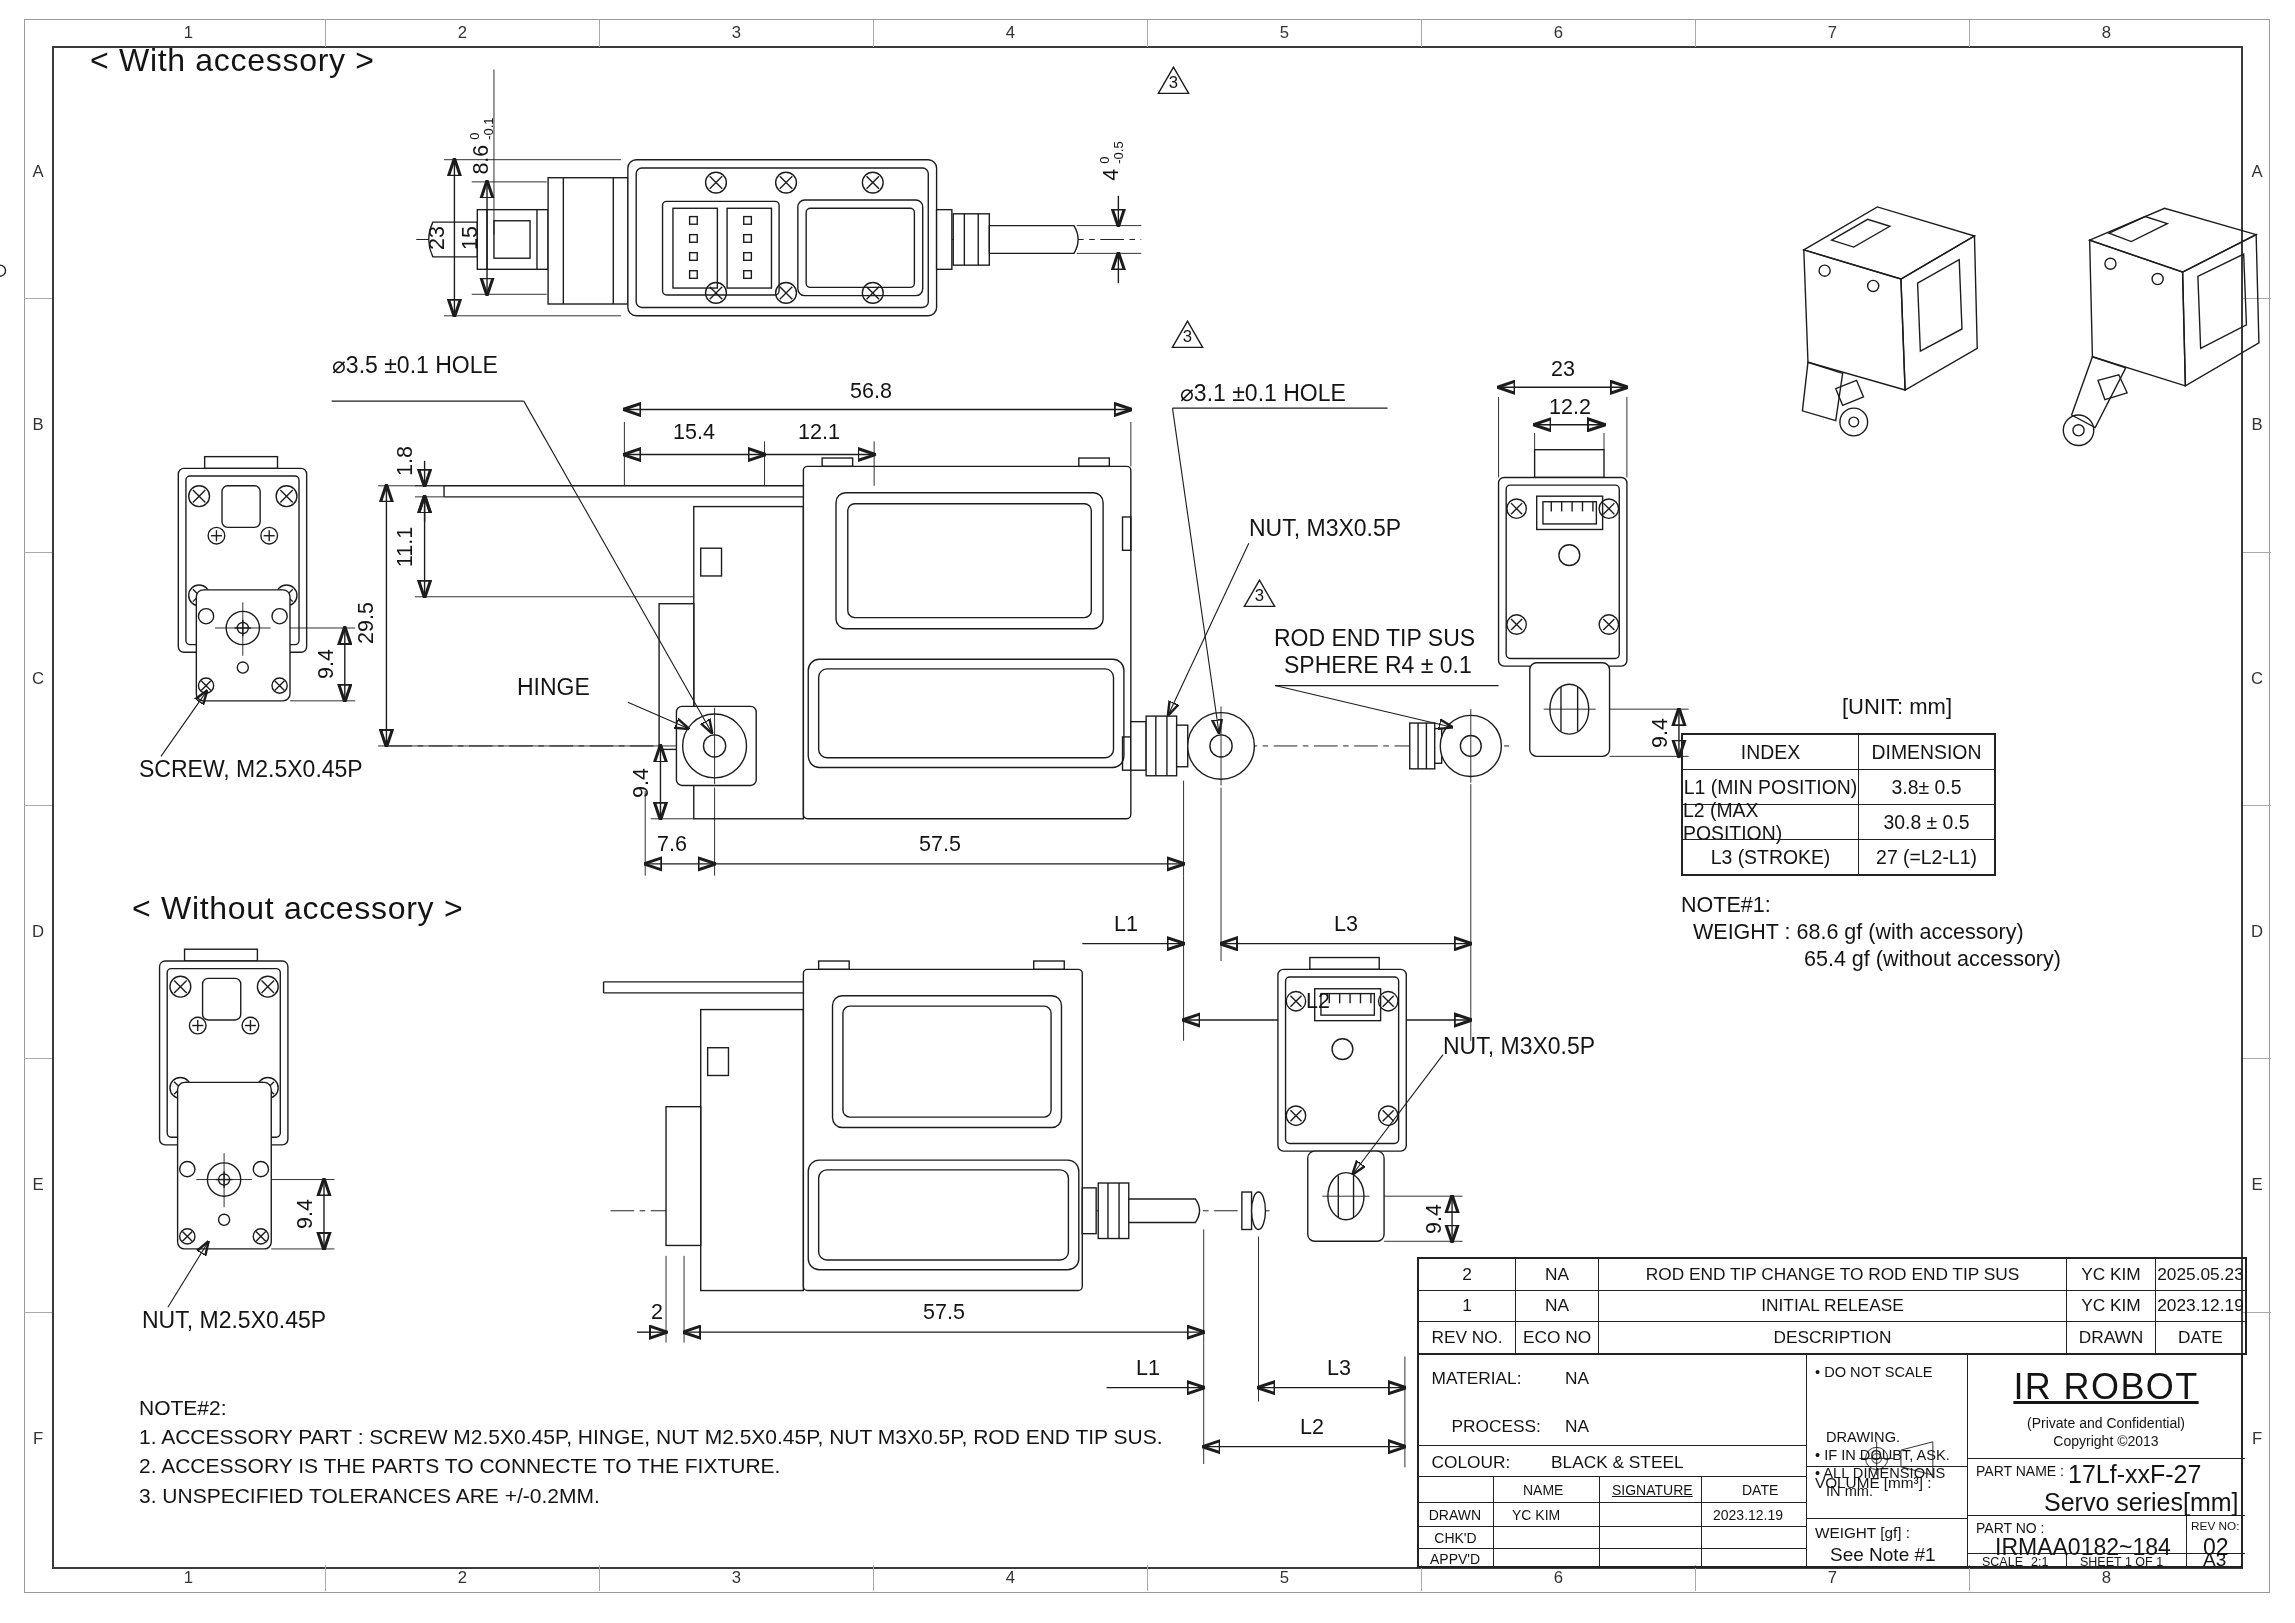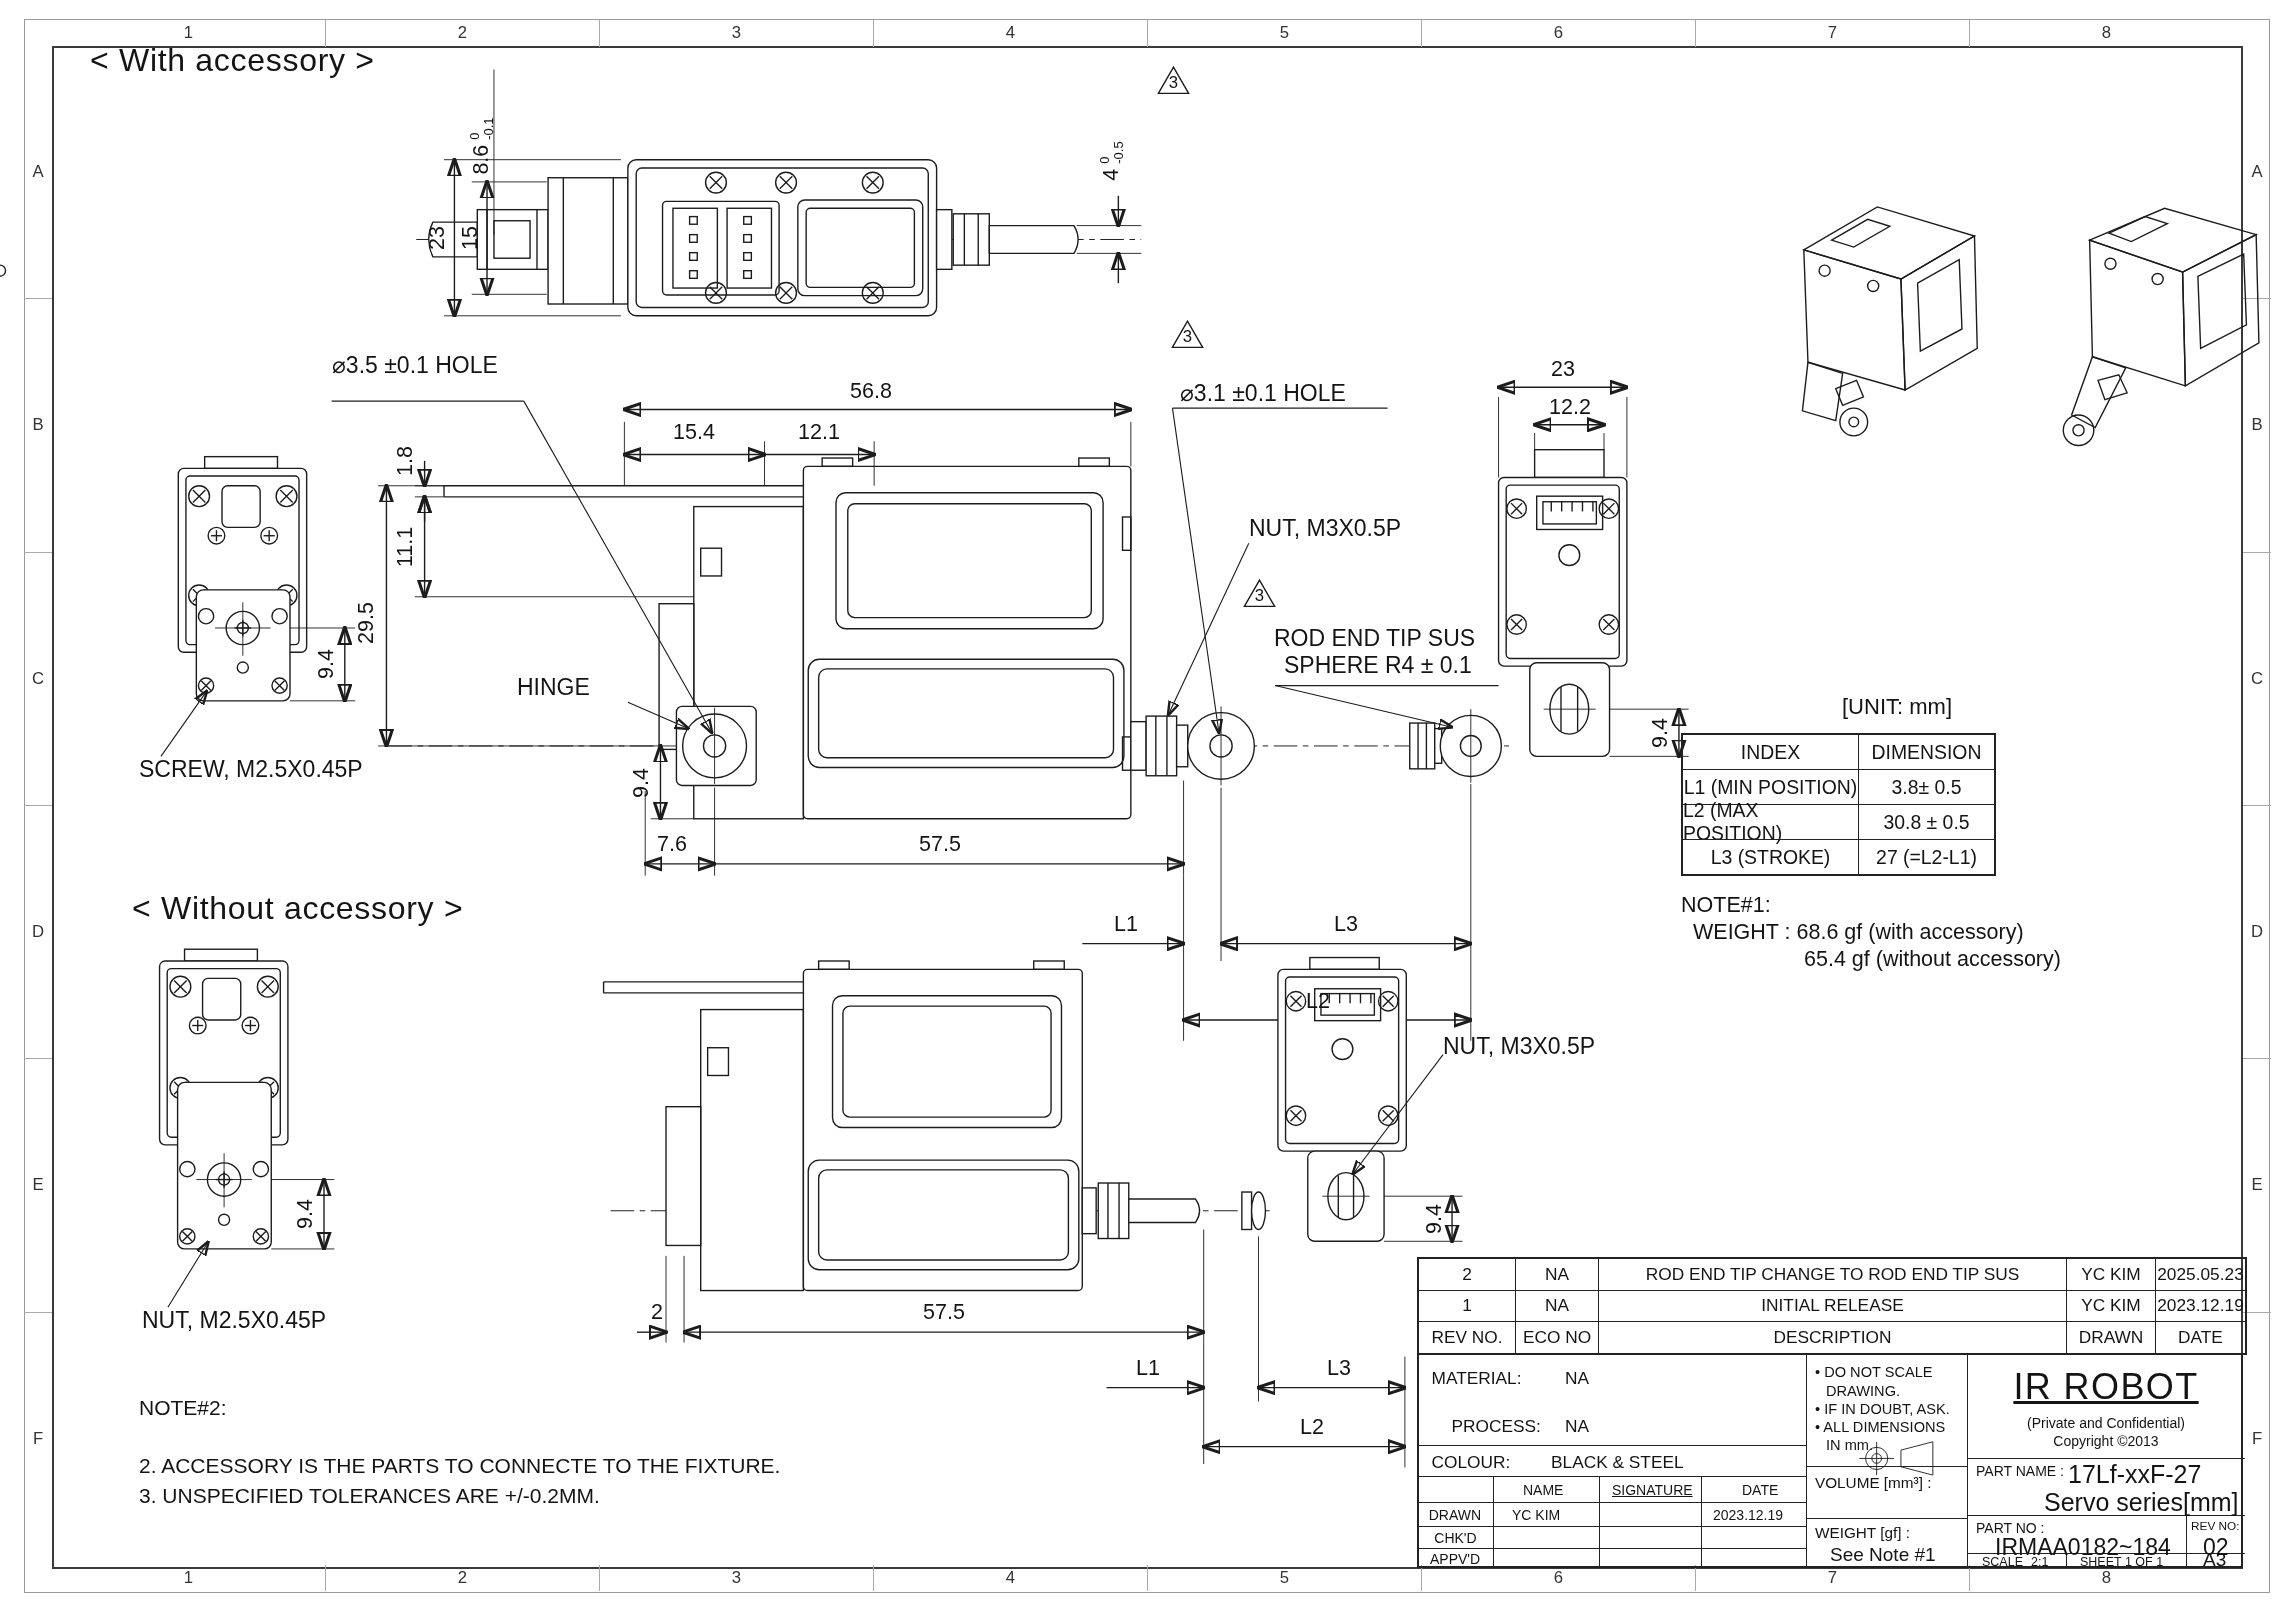--- a/index.html
+++ b/index.html
@@ -593,20 +593,21 @@
     <div class="c r">30.8 ± 0.5</div>
     <div class="c">L3 (STROKE)</div>
     <div class="c r">27 (=L2-L1)</div>
   </div>
 
   <div class="lbl" style="left:1681px;top:893px;font-size:21.5px;">NOTE#1:</div>
   <div class="lbl" style="left:1693px;top:920px;font-size:21.5px;">WEIGHT :  68.6 gf  (with accessory)</div>
   <div class="lbl" style="left:1804px;top:947px;font-size:21.5px;">65.4 gf  (without accessory)</div>
 
   <div class="lbl" style="left:139px;top:1396px;font-size:21px;">NOTE#2:</div>
+  <div class="lbl" style="left:139px;top:1425px;font-size:21px;">1. ACCESSORY PART : SCREW M2.5X0.45P, HINGE, NUT M2.5X0.45P, NUT M3X0.5P, ROD END TIP SUS.</div>
   <div class="lbl" style="left:139px;top:1454px;font-size:21px;">2. ACCESSORY IS THE PARTS TO CONNECTE TO THE FIXTURE.</div>
   <div class="lbl" style="left:139px;top:1484px;font-size:21px;">3. UNSPECIFIED TOLERANCES ARE +/-0.2MM.</div>
 
   <div id="revtable">
     <div class="c t l">2</div>
     <div class="c t">NA</div>
     <div class="c t">ROD END TIP CHANGE TO ROD END TIP SUS</div>
     <div class="c t">YC KIM</div>
     <div class="c t">2025.05.23</div>
     <div class="c l">1</div>
@@ -653,21 +654,21 @@
     <div class="t tb-small" style="left:323px;top:127px;">DATE</div>
     <div class="t tb-small" style="left:9.7px;top:152px;">DRAWN</div>
     <div class="t tb-small" style="left:93px;top:152px;">YC KIM</div>
     <div class="t tb-small" style="left:208px;top:152px;"></div>
     <div class="t tb-small" style="left:294px;top:152px;">2023.12.19</div>
     <div class="t tb-small" style="left:15.3px;top:175px;">CHK'D</div>
     <div class="t tb-small" style="left:11px;top:196px;">APPV'D</div>
 
     <div class="t tb-note" style="left:396px;top:8.3px;width:146px;white-space:normal;">
       <div>• DO NOT SCALE</div>
-      <div style="padding-left:11px;">  DRAWING.</div>
+      <div style="padding-left:11px;margin-top:46px;">  DRAWING.</div>
       <div>• IF IN DOUBT, ASK.</div>
       <div>• ALL DIMENSIONS</div>
       <div style="padding-left:11px;">  IN mm.</div>
     </div>
     <div class="t tb-label" style="left:396px;top:119px;font-size:15.3px;">VOLUME [mm³] :</div>
     <div class="t tb-label" style="left:396px;top:169px;font-size:15.3px;">WEIGHT [gf] :</div>
     <div class="t" style="left:411px;top:189px;font-size:19px;">See Note #1</div>
 
     <div class="t tb-big" style="left:687px;top:11px;transform:translateX(-50%);">IR ROBOT</div>
     <div class="t tb-small" style="left:687px;top:60px;transform:translateX(-50%);">(Private and Confidential)</div>

